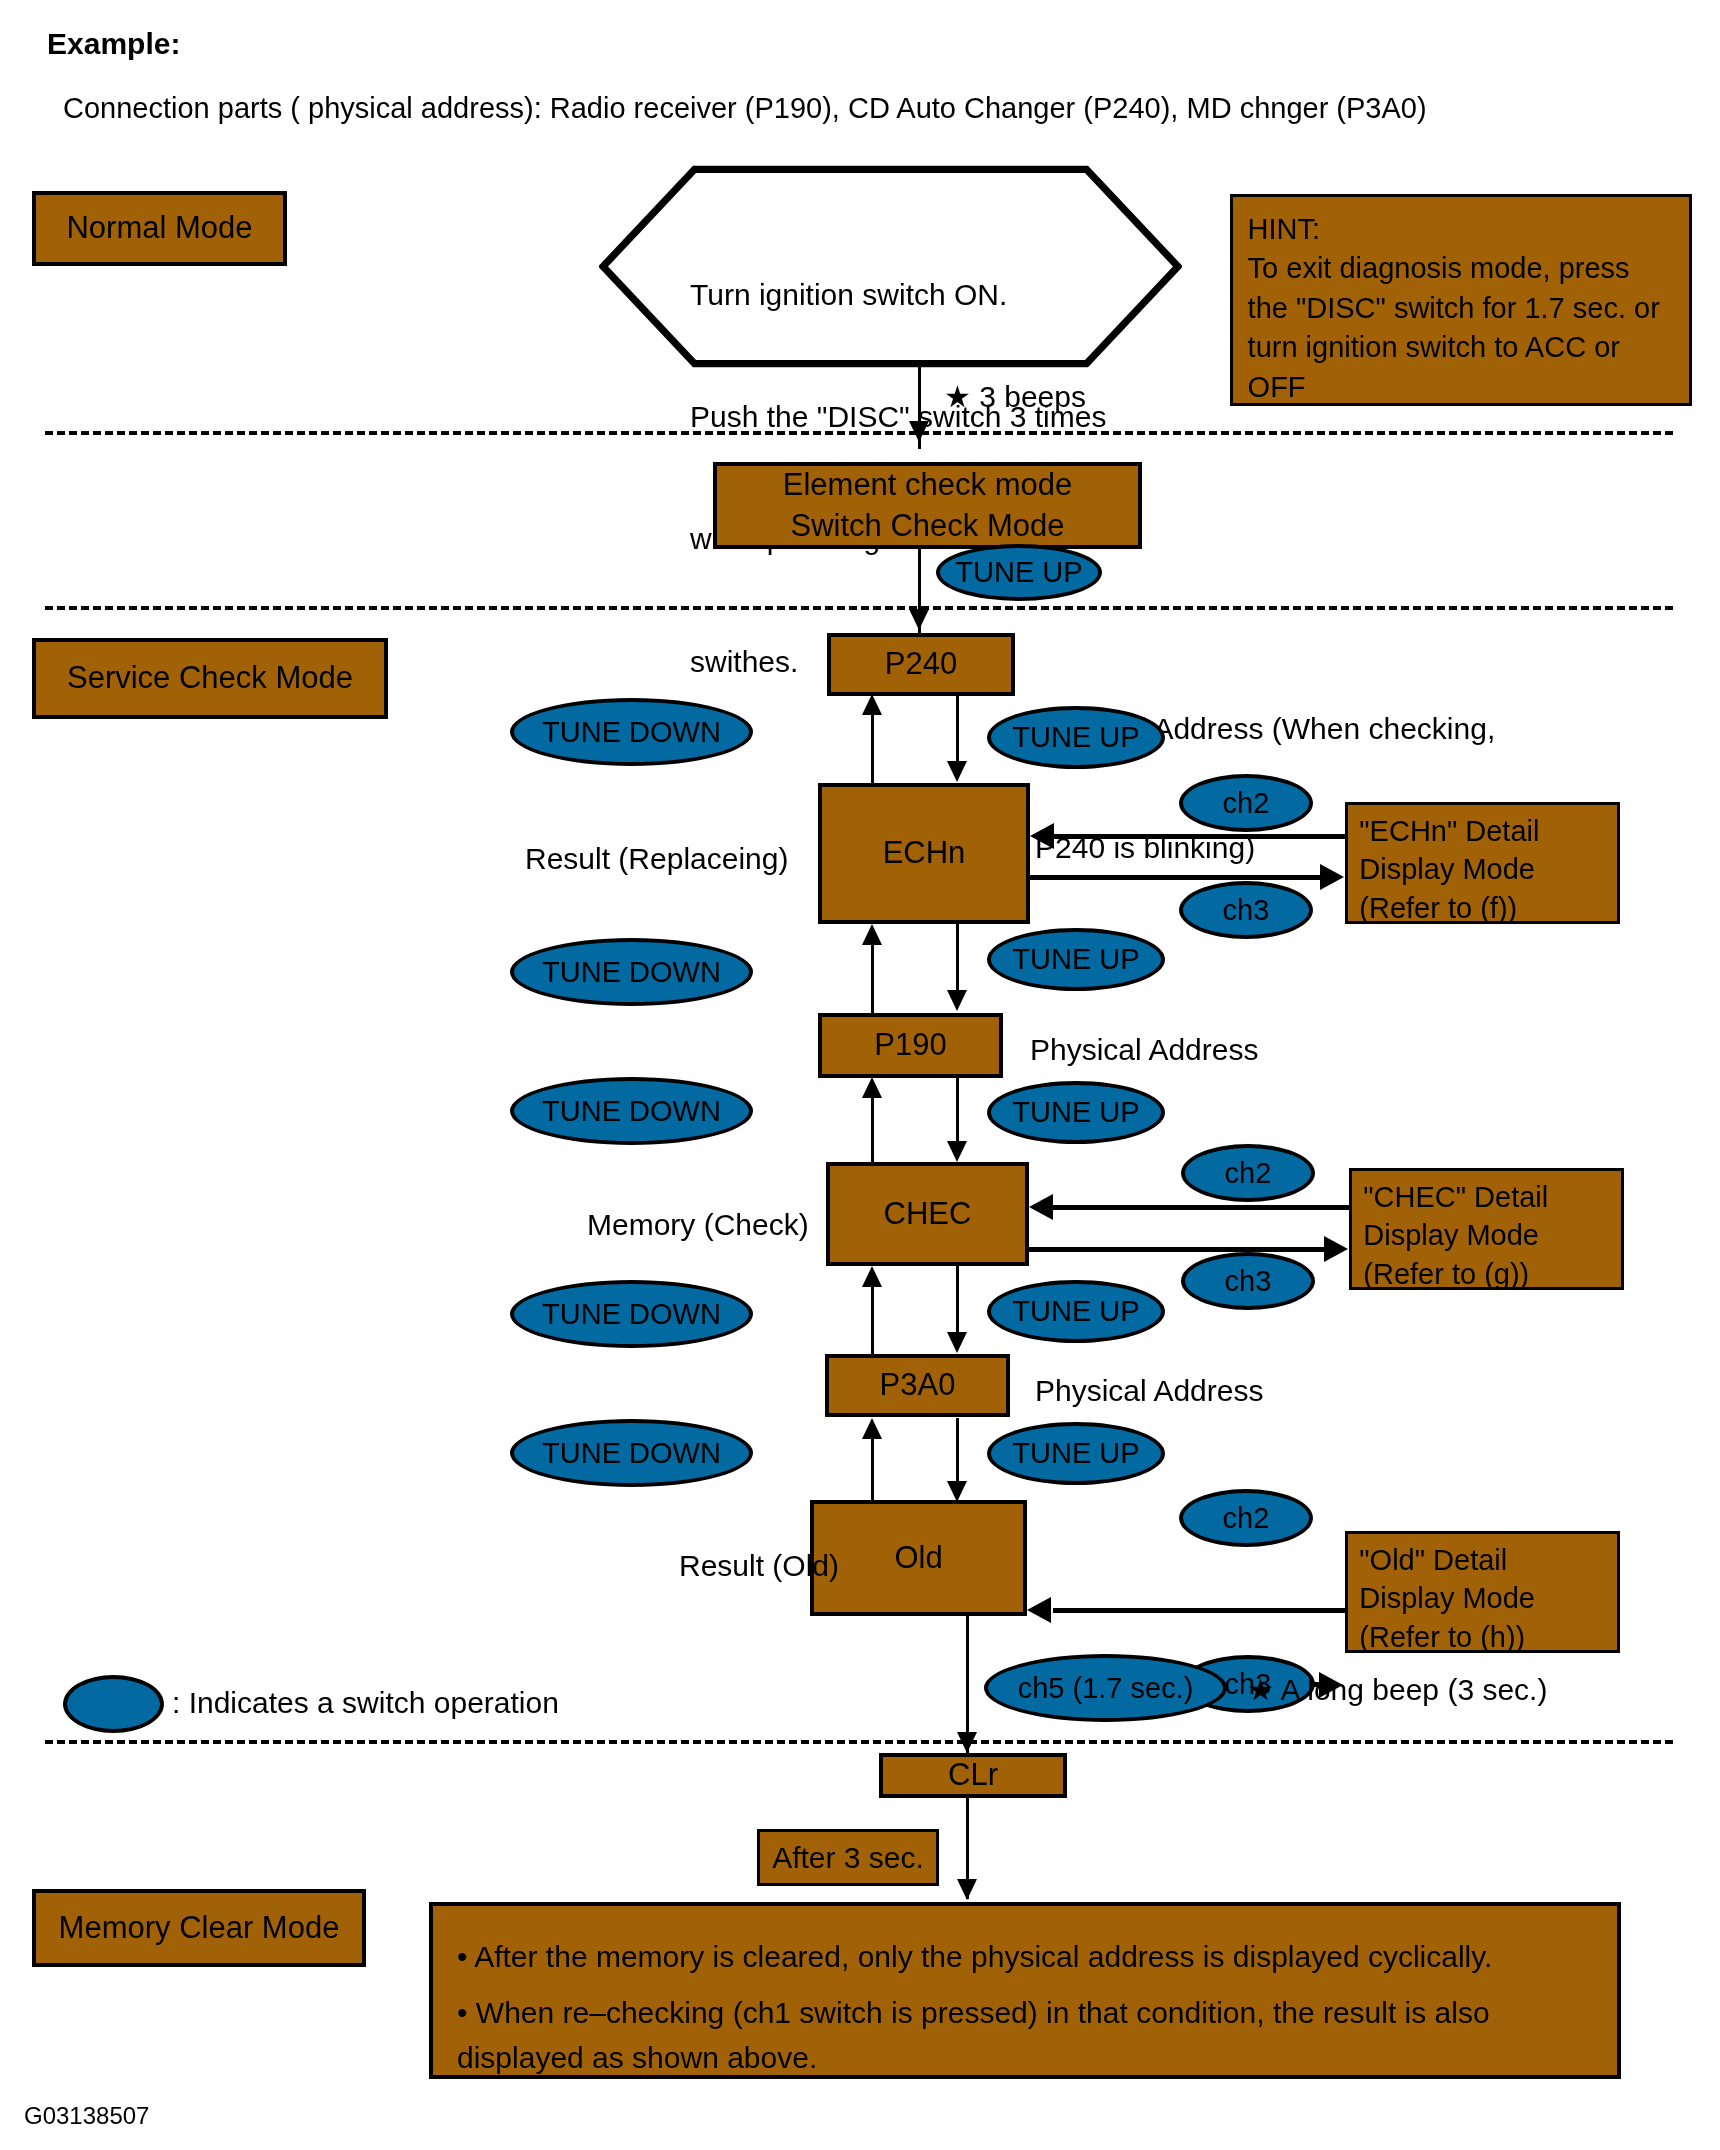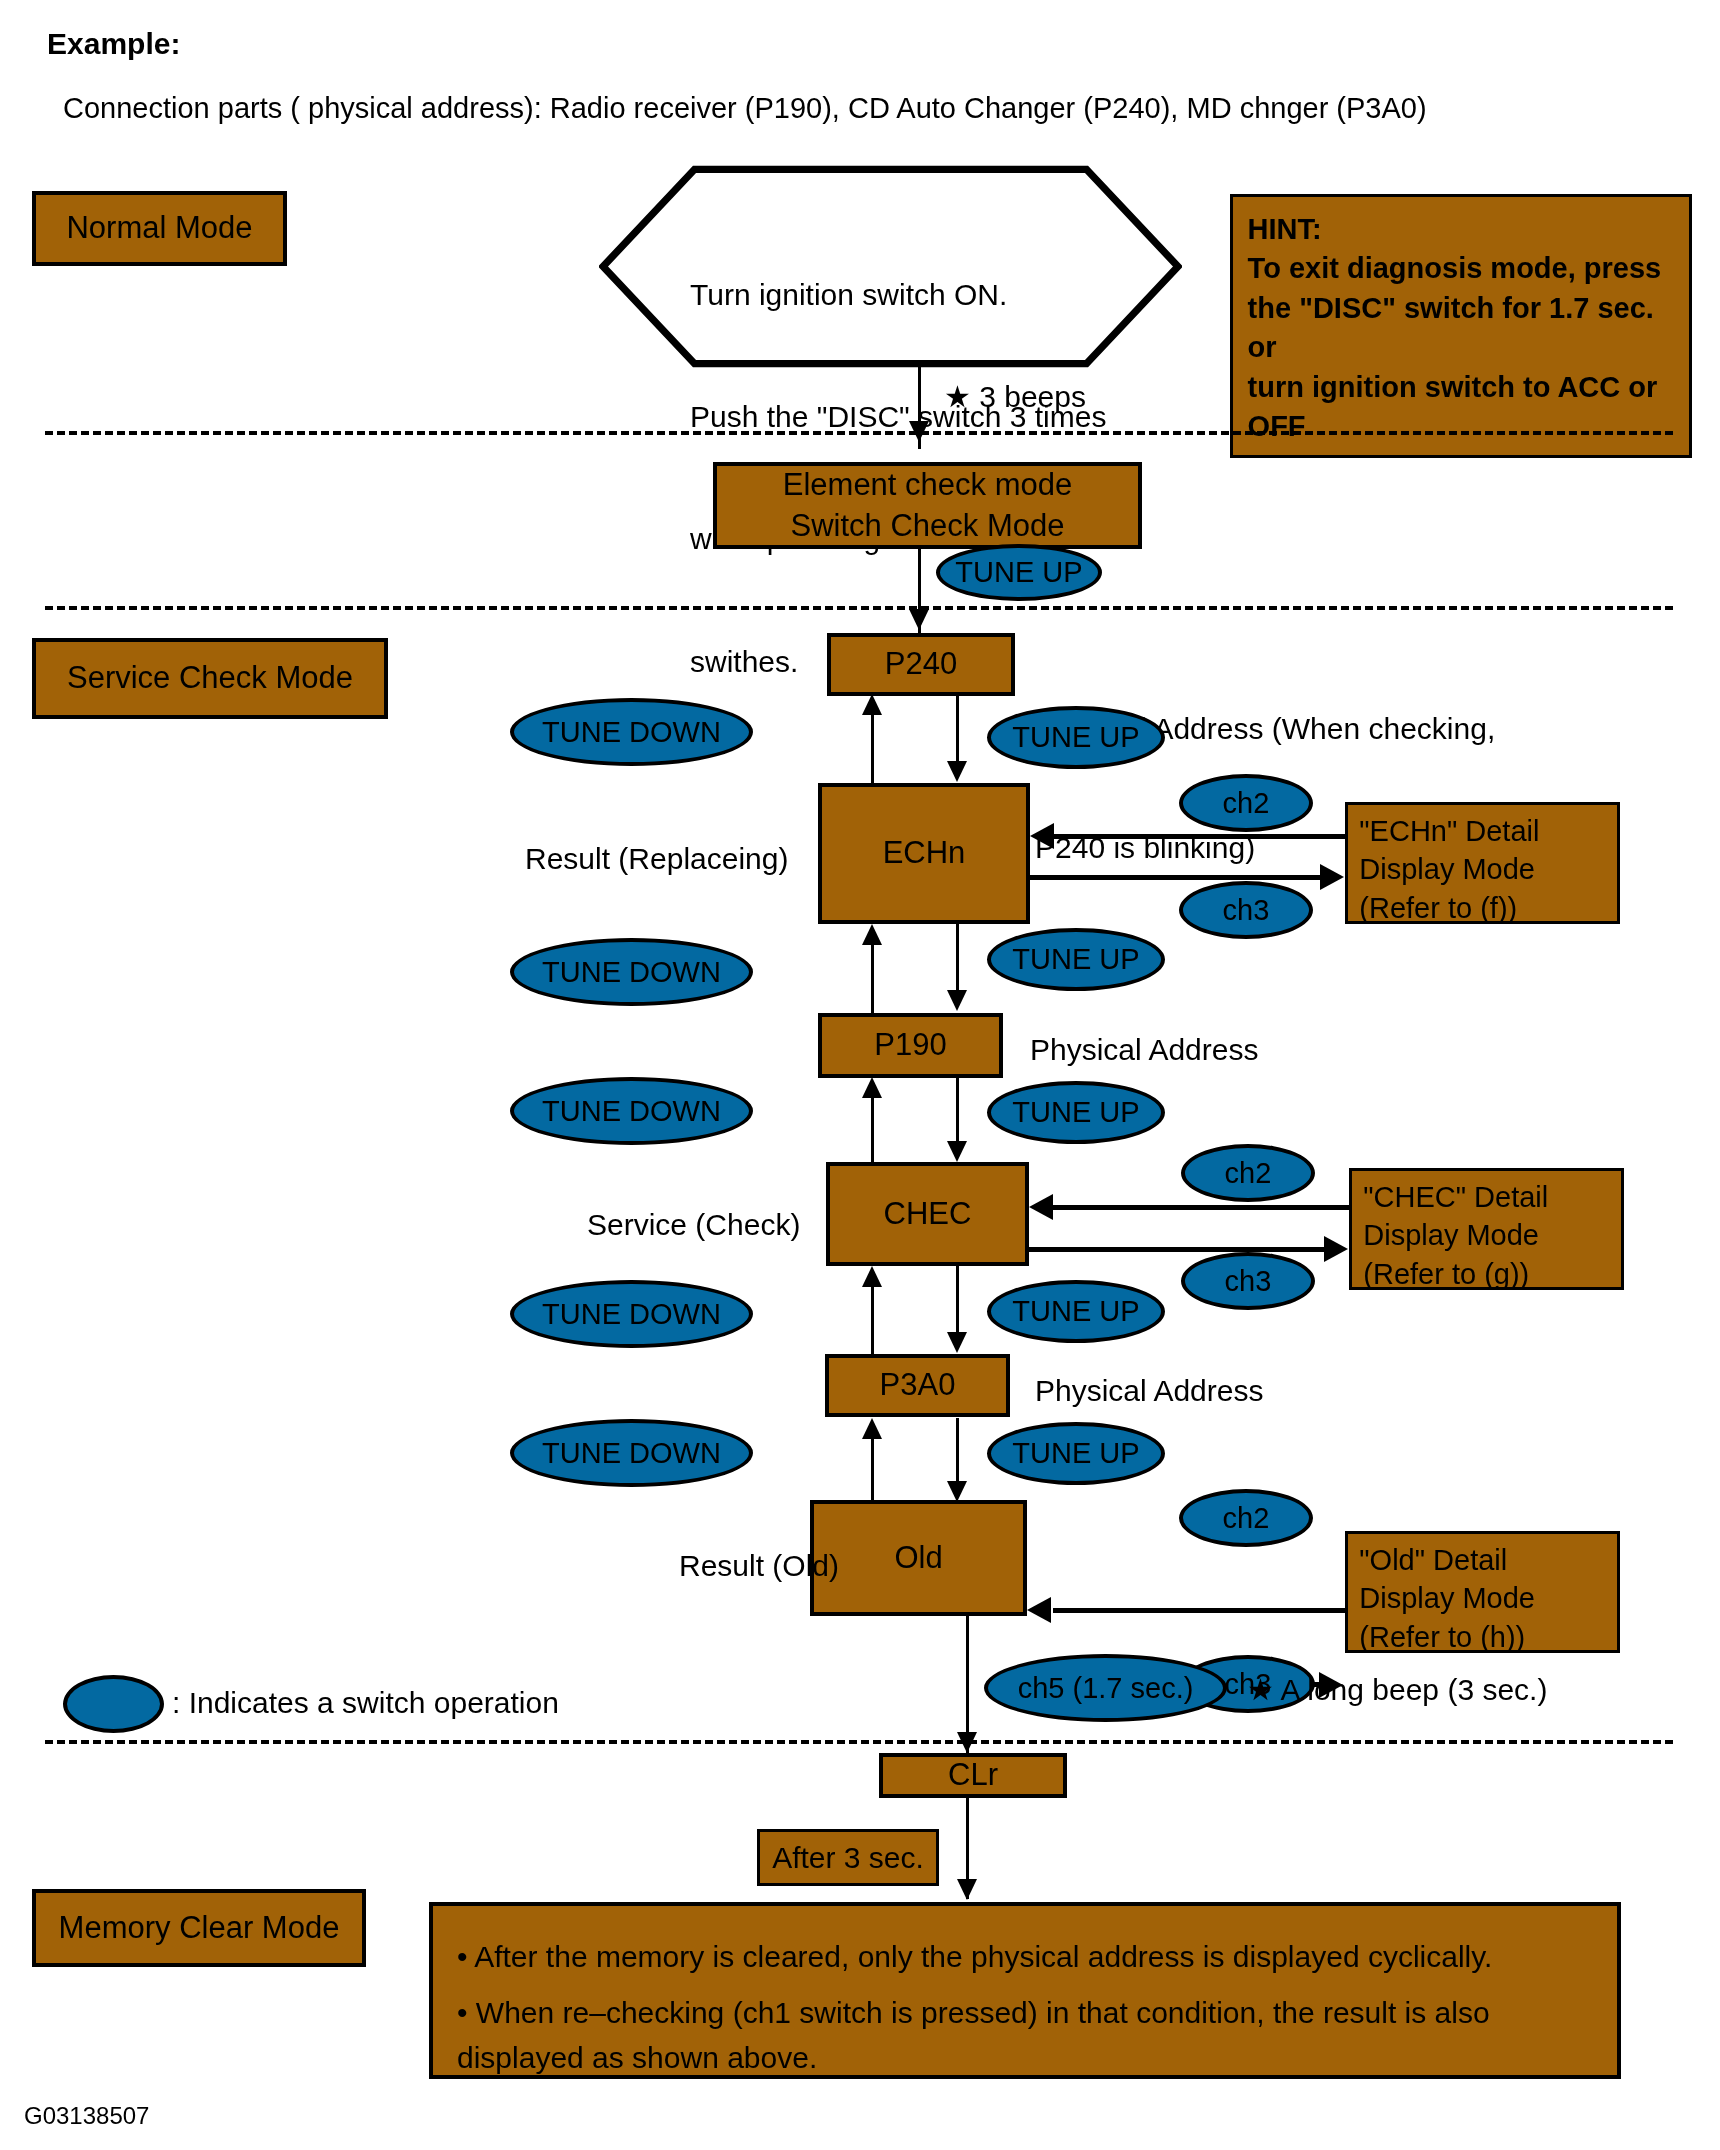--- a/index.html
+++ b/index.html
@@ -67,21 +67,21 @@
     <polygon points="118,5 602,5 715,125 602,245 118,245 5,125" fill="#ffffff" stroke="#000000" stroke-width="9"></polygon>
   </svg>
   <div class="hextext" style="left:91px;top:28px;font-size:30px;">
     <div>Turn ignition switch ON.</div>
     <div>Push the "DISC" switch 3 times</div>
     <div>while pressing "ch1" and "ch6"</div>
     <div>swithes.</div>
   </div>
 </div>
 
-<div class="box thin tl left" style="left:1230px;top:194px;width:462px;height:264px;padding:13px 14.6px;font-weight:bold;">
+<div class="box thin tl left" style="left:1230px;top:194px;width:462px;height:212px;padding:13px 14.6px;">
   <div style="font-size:29px;line-height:1.36;">
     <div>HINT:</div>
     <div>To exit diagnosis mode, press</div>
     <div>the "DISC" switch for 1.7 sec. or</div>
     <div>turn ignition switch to ACC or</div>
     <div>OFF</div>
   </div>
 </div>
 
 <div class="vline" style="left:918px;top:364px;height:85px;"></div>
@@ -168,21 +168,21 @@
 <div class="ell" style="left:510px;top:1077px;width:243px;height:68px;">
   <span style="font-size:29px;">TUNE DOWN</span>
 </div>
 <div class="ell" style="left:987px;top:1081px;width:178px;height:63px;">
   <span style="font-size:29px;">TUNE UP</span>
 </div>
 
 <div class="box" style="left:826px;top:1162px;width:203px;height:104px;">
   <span style="font-size:31px;">CHEC</span>
 </div>
-<div class="t" style="left:587px;top:1205px;font-size:30px;">Service (Check)</div>
+<div class="t" style="left:587px;top:1205px;font-size:30px;">Memory (Check)</div>
 
 <div class="box thin tl left" style="left:1349px;top:1168px;width:275px;height:122px;padding:6.5px 11.3px;">
   <div style="font-size:29px;line-height:1.34;">
     <div>"CHEC" Detail</div>
     <div>Display Mode</div>
     <div>(Refer to (g))</div>
   </div>
 </div>
 <div class="hline" style="left:1053px;top:1205px;width:296px;"></div>
 <div class="arrowleft" style="left:1029px;top:1194px;"></div>

